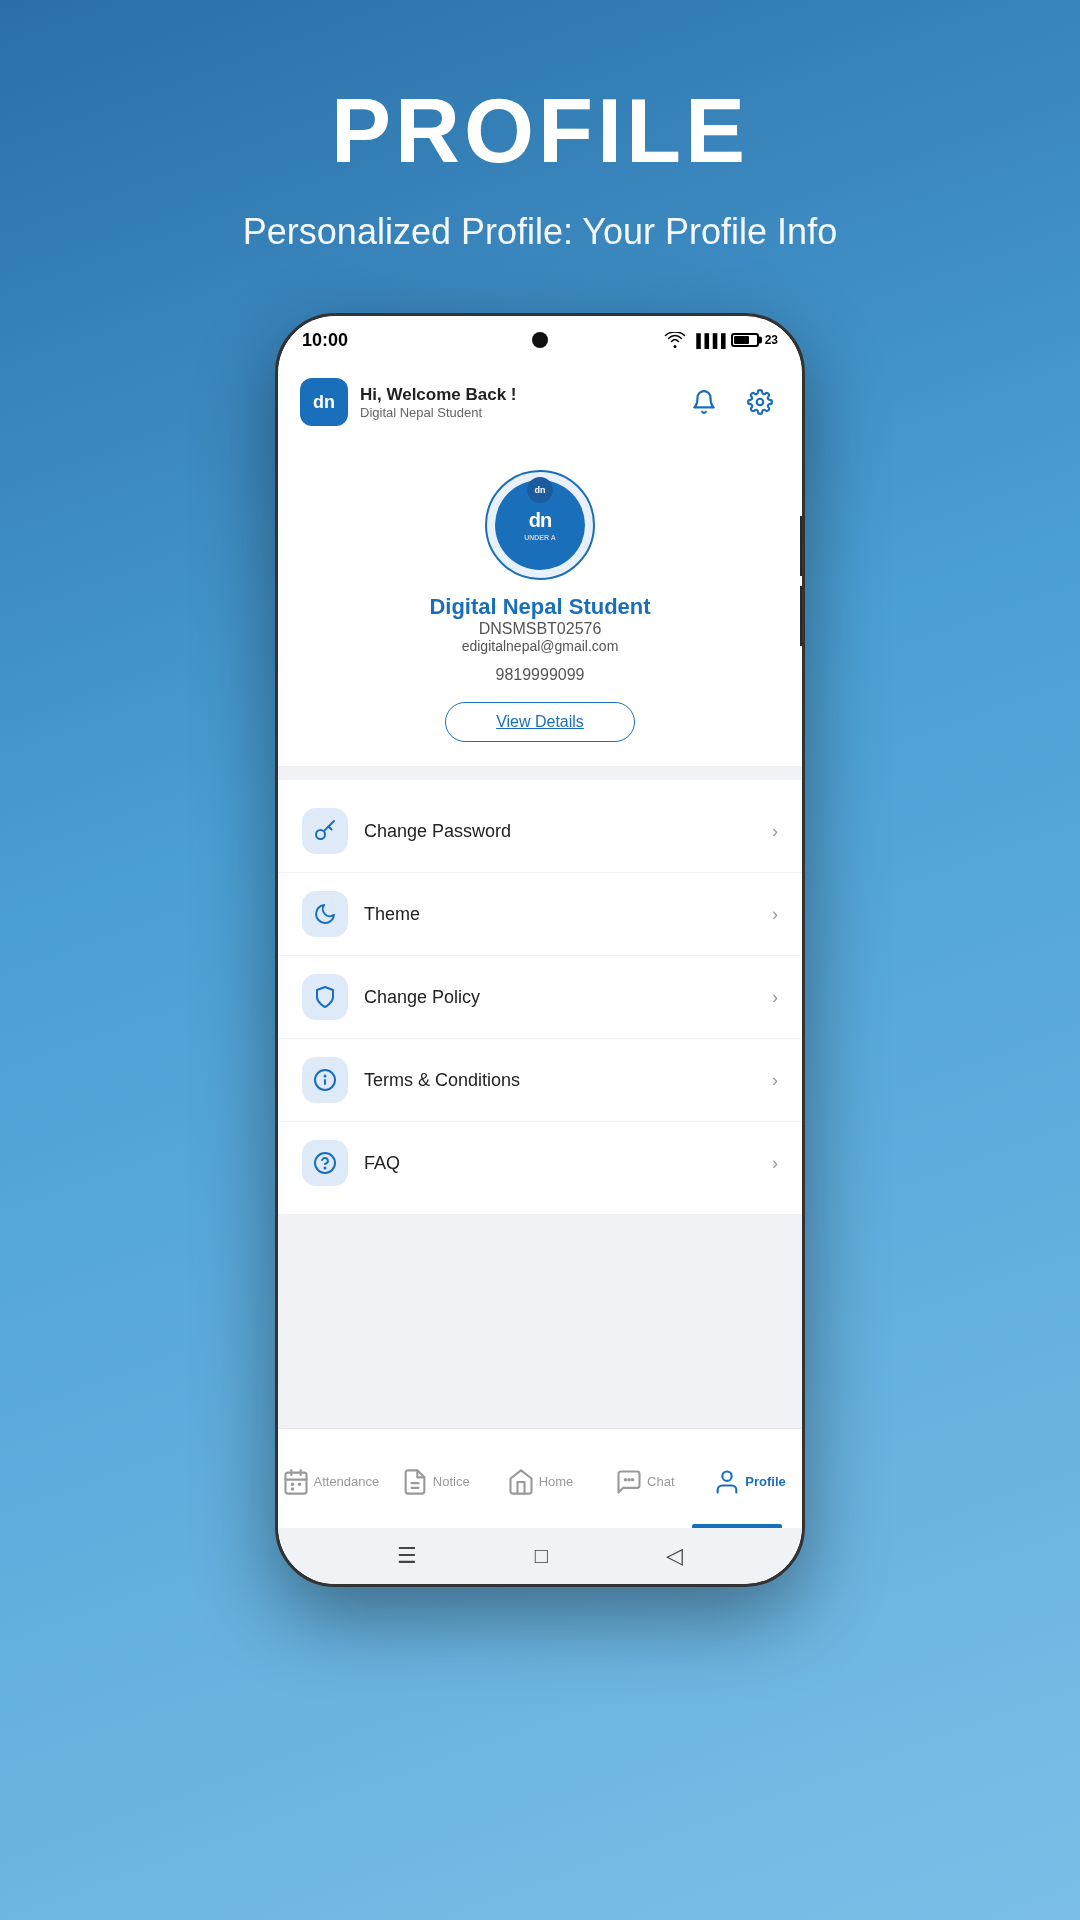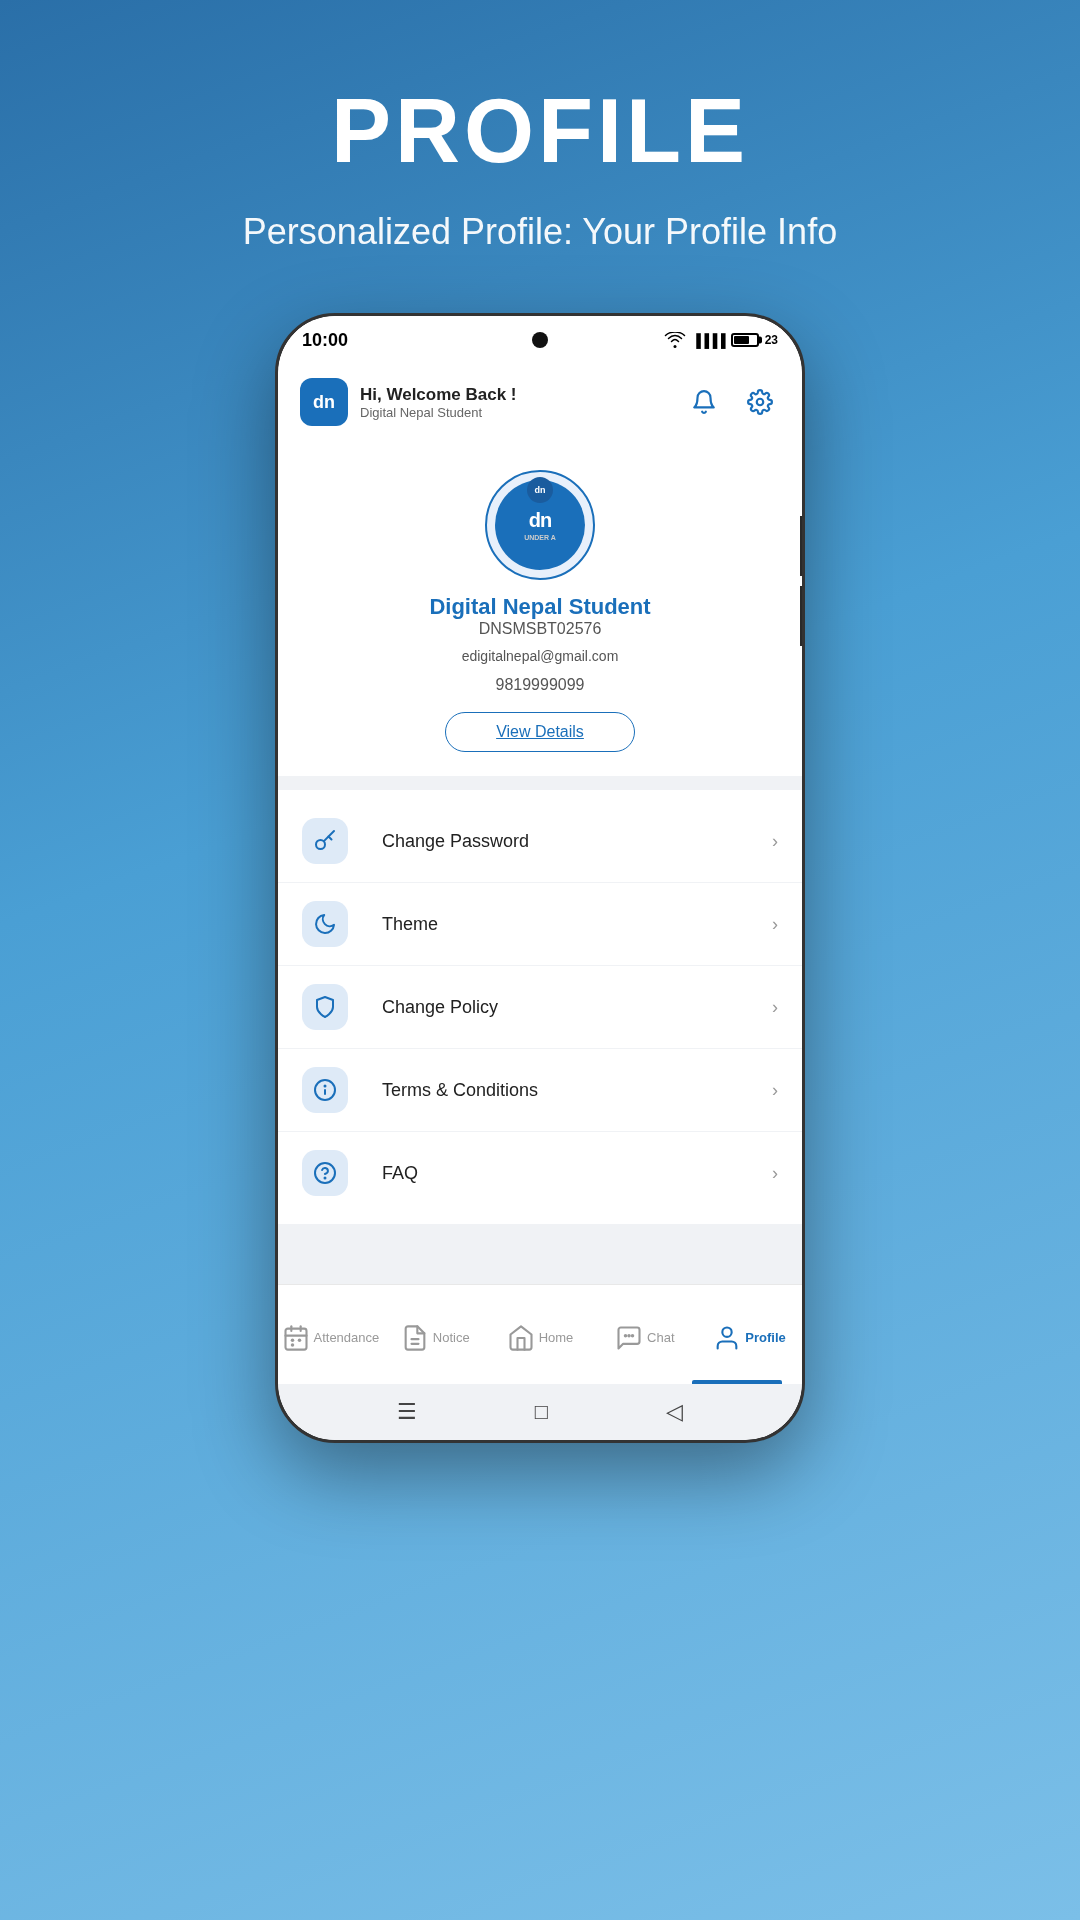--- a/index.html
+++ b/index.html
@@ -28,21 +28,21 @@
     .page-header p {
       font-size: 36px;
       font-weight: 400;
       margin-top: 28px;
       opacity: 0.95;
     }
 
     
     .phone-frame {
       width: 530px;
-      height: 1130px;
+      height: 1274px;
       background: #404040;
       border-radius: 60px;
       margin-top: 60px;
       position: relative;
       box-shadow: 0 30px 80px rgba(0,0,0,0.4);
       overflow: hidden;
       border: 3px solid #333;
     }
 
     
@@ -227,21 +227,21 @@
       color: #1a6fba;
       margin-top: 14px;
     }
     .profile-id {
       font-size: 16px;
       color: #555;
     }
     .profile-email {
       font-size: 14px;
       color: #555;
-      margin-top: 10px;
+      margin-top: 0;
     }
     .profile-phone {
       font-size: 16px;
       color: #555;
       margin-top: 12px;
     }
     .view-details-btn {
       margin-top: 18px;
       border: 1.5px solid #1a6fba;
       background: transparent;
@@ -280,21 +280,21 @@
       justify-content: center;
       flex-shrink: 0;
       color: #1a6fba;
       font-size: 22px;
     }
     .menu-label {
       flex: 1;
       font-size: 18px;
       font-weight: 500;
       color: #222;
-      margin-left: 34px;
+      margin-left: 16px;
     }
     .menu-chevron {
       color: #999;
       font-size: 18px;
     }
 
     
     .bottom-nav {
       background: white;
       height: 100px;

